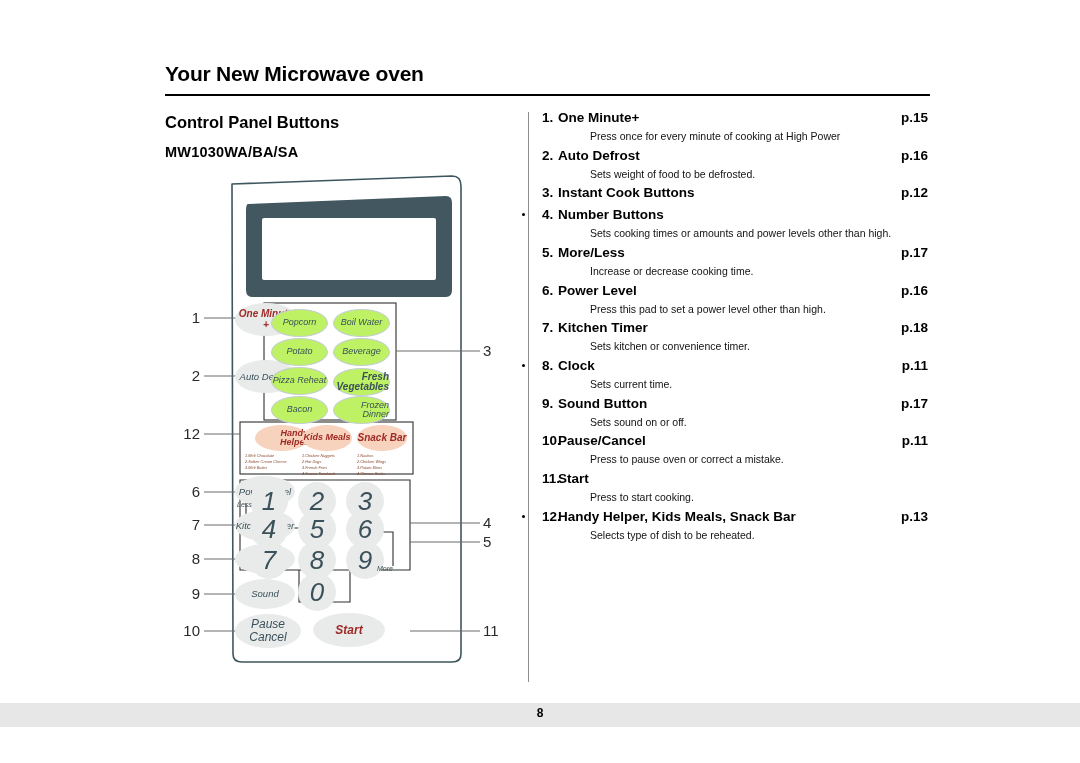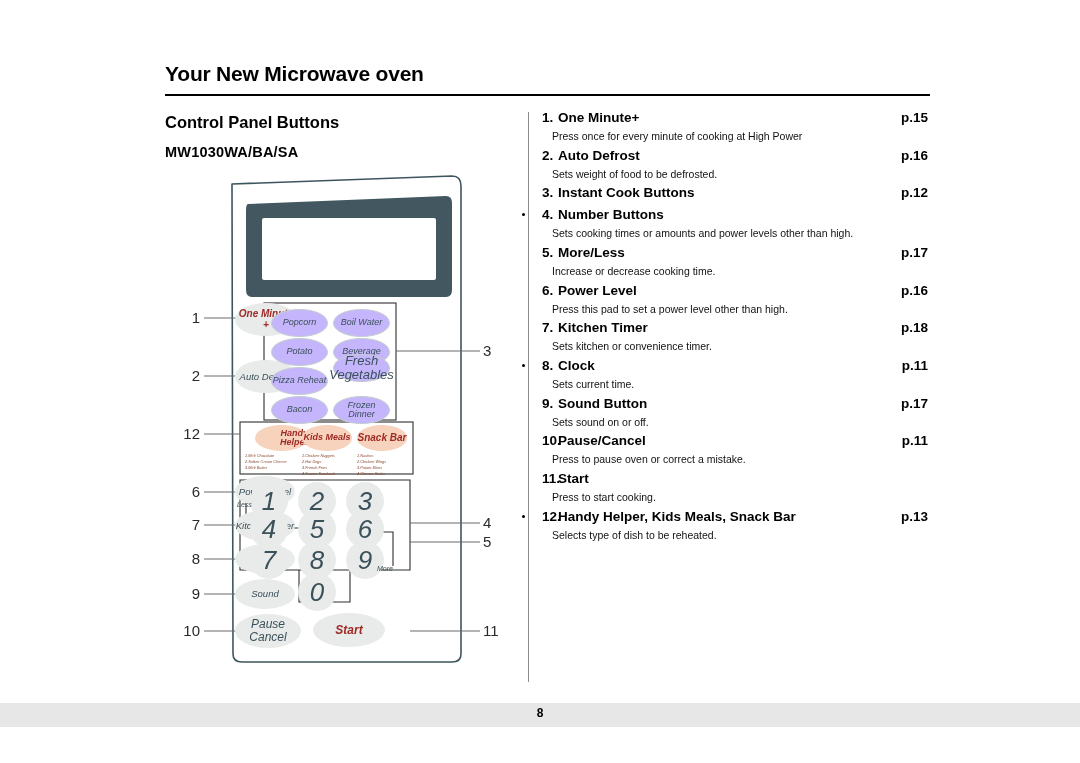--- a/index.html
+++ b/index.html
@@ -73,22 +73,23 @@
     display: flex;
     flex-direction: column;
     align-items: center;
     justify-content: center;
     font-style: italic;
     color: #3b5159;
     text-align: center;
     line-height: 1.05;
   }
   .oval.outline {
-    background: #c4b5fd;
+    background: #bef264;
     border: 1px solid #c3cdd1;
+    text-align: right;
   }
   .oval.red-text {
     color: #9e2a25;
     font-weight: bold;
   }
   .oval.peach {
     background: #f7d2bc;
     border: none;
     color: #9e2a25;
     font-weight: bold;
@@ -169,21 +170,21 @@
   }
   .feat-page {
     flex: 0 0 auto;
     text-align: left;
     font-weight: bold;
   }
   .feature-desc {
     font-size: 10.5px;
     font-weight: normal;
     line-height: 1.5;
-    padding-left: 24px;
+    padding-left: 62px;
     color: #111;
   }
   .bullet-dot {
     position: absolute;
     left: -6px;
     top: 8px;
     width: 3px;
     height: 3px;
     border-radius: 50%;
     background: #000;
@@ -292,21 +293,21 @@
   </div>
   <div class="oval outline" style="left:91px; top:168px; width:55px; height:26px; font-size:9px;">
     <span>Potato</span>
   </div>
   <div class="oval outline" style="left:153px; top:168px; width:55px; height:26px; font-size:9px;">
     <span>Beverage</span>
   </div>
   <div class="oval outline" style="left:91px; top:197px; width:55px; height:26px; font-size:9px;">
     <span>Pizza Reheat</span>
   </div>
-  <div class="oval outline" style="left:153px; top:184px; width:55px; height:26px; font-size:13px;">
+  <div class="oval outline" style="left:153px; top:198px; width:55px; height:26px; font-size:10px;font-weight:bold;">
     <span>Fresh Vegetables</span>
   </div>
   <div class="oval outline" style="left:91px; top:226px; width:55px; height:26px; font-size:9px;">
     <span>Bacon</span>
   </div>
   <div class="oval outline" style="left:153px; top:226px; width:55px; height:26px; font-size:9px;">
     <span>Frozen Dinner</span>
   </div>
 
   <div class="oval peach" style="left:75px; top:255px; width:53px; height:26px; font-size:9px;text-align:right;">

